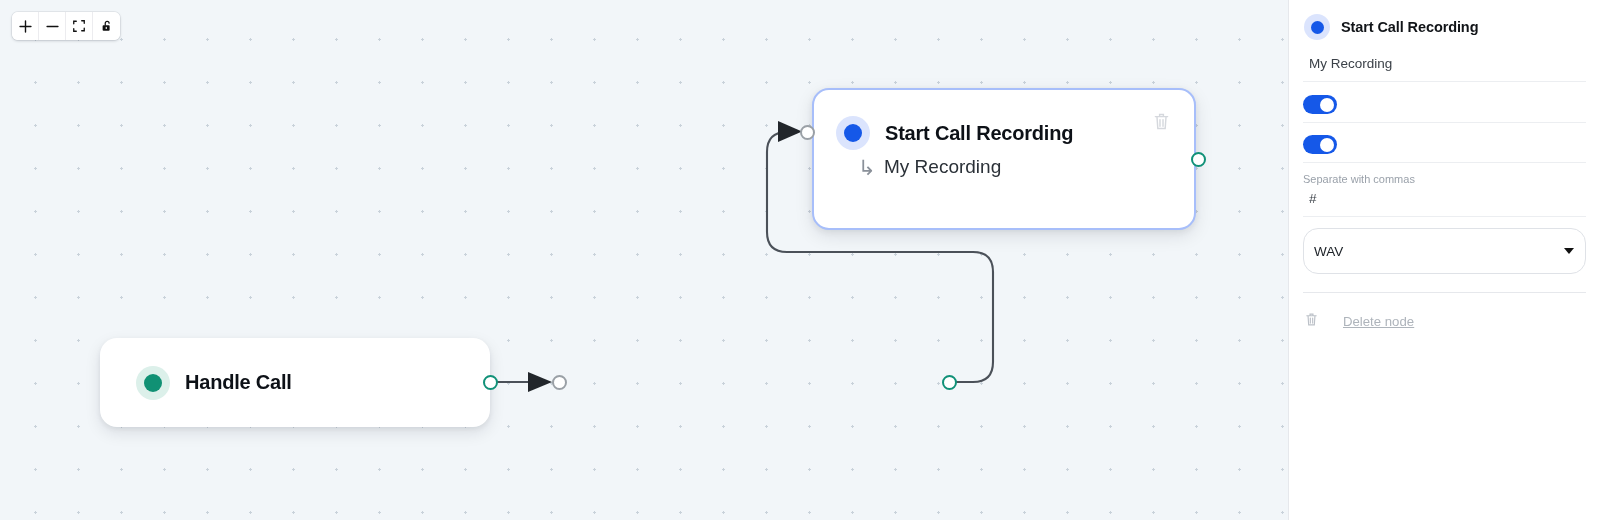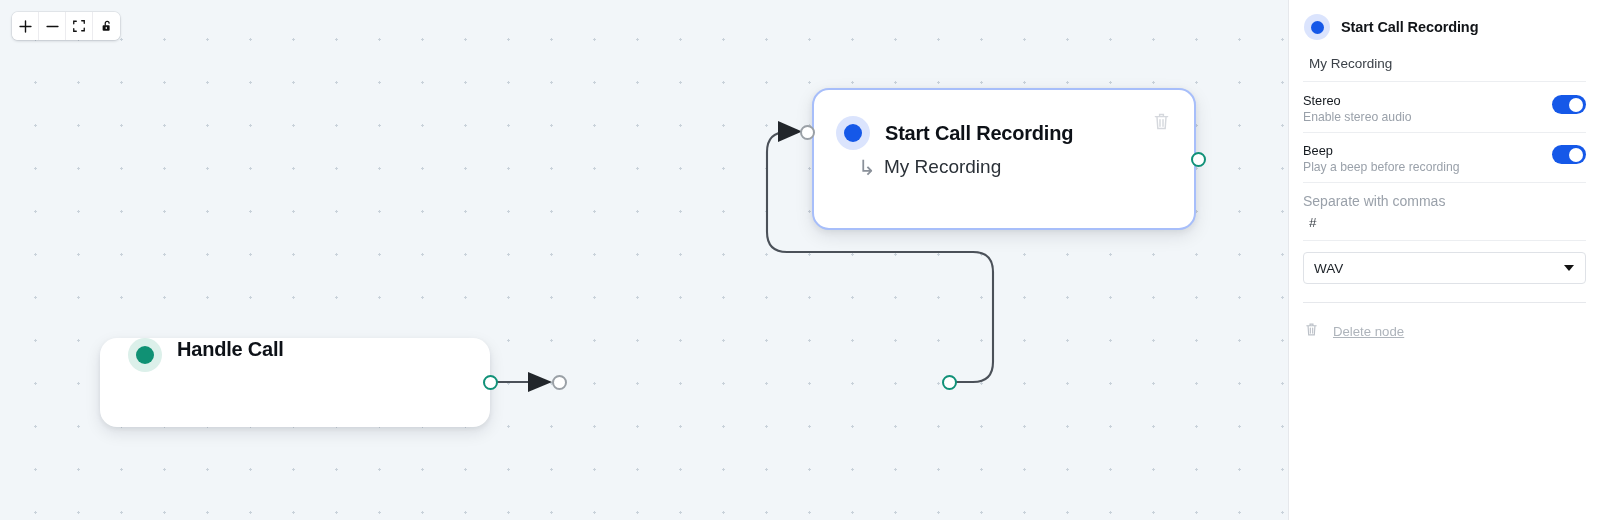--- a/index.html
+++ b/index.html
@@ -51,23 +51,23 @@
     background: #ffffff;
     border-radius: 17px;
     box-shadow: 0 6px 16px rgba(16,24,40,.10), 0 2px 5px rgba(16,24,40,.07);
     z-index: 4;
   }
   .node.selected {
     border: 2px solid #a7befa;
     box-shadow: 0 6px 18px rgba(16,24,40,.10), 0 2px 6px rgba(16,24,40,.07);
   }
   .node-row {
-    display: flex; 
+    display: flex; align-items: center;
     height: 100%;
-    padding: 0 28px;
+    padding: 0 36px;
   }
   .node-head { display: flex; align-items: center; }
   .badge {
     width: 34px; height: 34px; border-radius: 50%;
     display: flex; align-items: center; justify-content: center;
     flex: 0 0 34px;
   }
   .badge i { display: block; width: 18px; height: 18px; border-radius: 50%; }
   .badge.blue { background: #dbe4fd; }
   .badge.blue i { background: #1558e8; }
@@ -129,35 +129,35 @@
   .t-desc { font-size: 12.2px; color: #9aa1aa; }
   .switch {
     position: relative; width: 34px; height: 19px; border-radius: 10px;
     background: #1558e8; flex: 0 0 34px; cursor: pointer; margin-top: 2px;
   }
   .switch .knob {
     position: absolute; top: 2.5px; left: 17px;
     width: 14px; height: 14px; border-radius: 50%; background: #fff;
   }
   .f-label2 { font-size: 12.8px; color: #13181e; }
-  .f-desc { font-size: 14px; color: #9aa1aa; margin-top: 2px; }
+  .f-desc { font-size: 11px; color: #9aa1aa; margin-top: 2px; }
   .select {
-    position: relative; width: 100%; height: 32px;
-    border: 1px solid #dfe2e7; border-radius: 4px;
+    position: relative; width: 100%; height: 46px;
+    border: 1px solid #dfe2e7; border-radius: 15px;
     display: flex; align-items: center; padding: 0 10px;
     font-size: 13.5px; color: #1b2026; cursor: pointer; margin-top: 7px;
   }
   .caret {
     position: absolute; right: 11px; top: 50%; transform: translateY(-50%);
     width: 0; height: 0; border-left: 5px solid transparent;
     border-right: 5px solid transparent; border-top: 6px solid #111;
   }
   .panel-sep { border-top: 1px solid #e6e8ec; margin: 18px 0 0 0; }
   .del-row {
-    display: flex; align-items: center; gap: 15px;
+    display: flex; align-items: center; gap: 25px;
     padding: 19px 0 0 2px; cursor: pointer; color: #b9bec5; text-decoration: underline;
   }
   .del-text { font-size: 13.2px; color: #aeb4bb; text-decoration: underline; }
 </style>
 </head>
 <body>
 
 <div id="app">
 
   <div class="canvas">
@@ -248,34 +248,26 @@
             <i></i>
           </div>
         <div class="panel-title">Start Call Recording</div>
       </div>
 
       <div class="field">
         <input class="f-input" value="My Recording" style="">
       </div>
 
       <div class="trow">
-        <div class="txt">
-          <div class="t-name">Stereo</div>
-          <div class="t-desc">Enable stereo audio</div>
-        </div>
         <div class="switch">
             <span class="knob"></span>
           </div>
       </div>
 
       <div class="trow">
-        <div class="txt">
-          <div class="t-name">Beep</div>
-          <div class="t-desc">Play a beep before recording</div>
-        </div>
         <div class="switch">
             <span class="knob"></span>
           </div>
       </div>
 
       <div class="field">
         <div class="f-desc">Separate with commas</div>
         <input class="f-input" style="margin-top: 6px;" value="#">
       </div>
 

